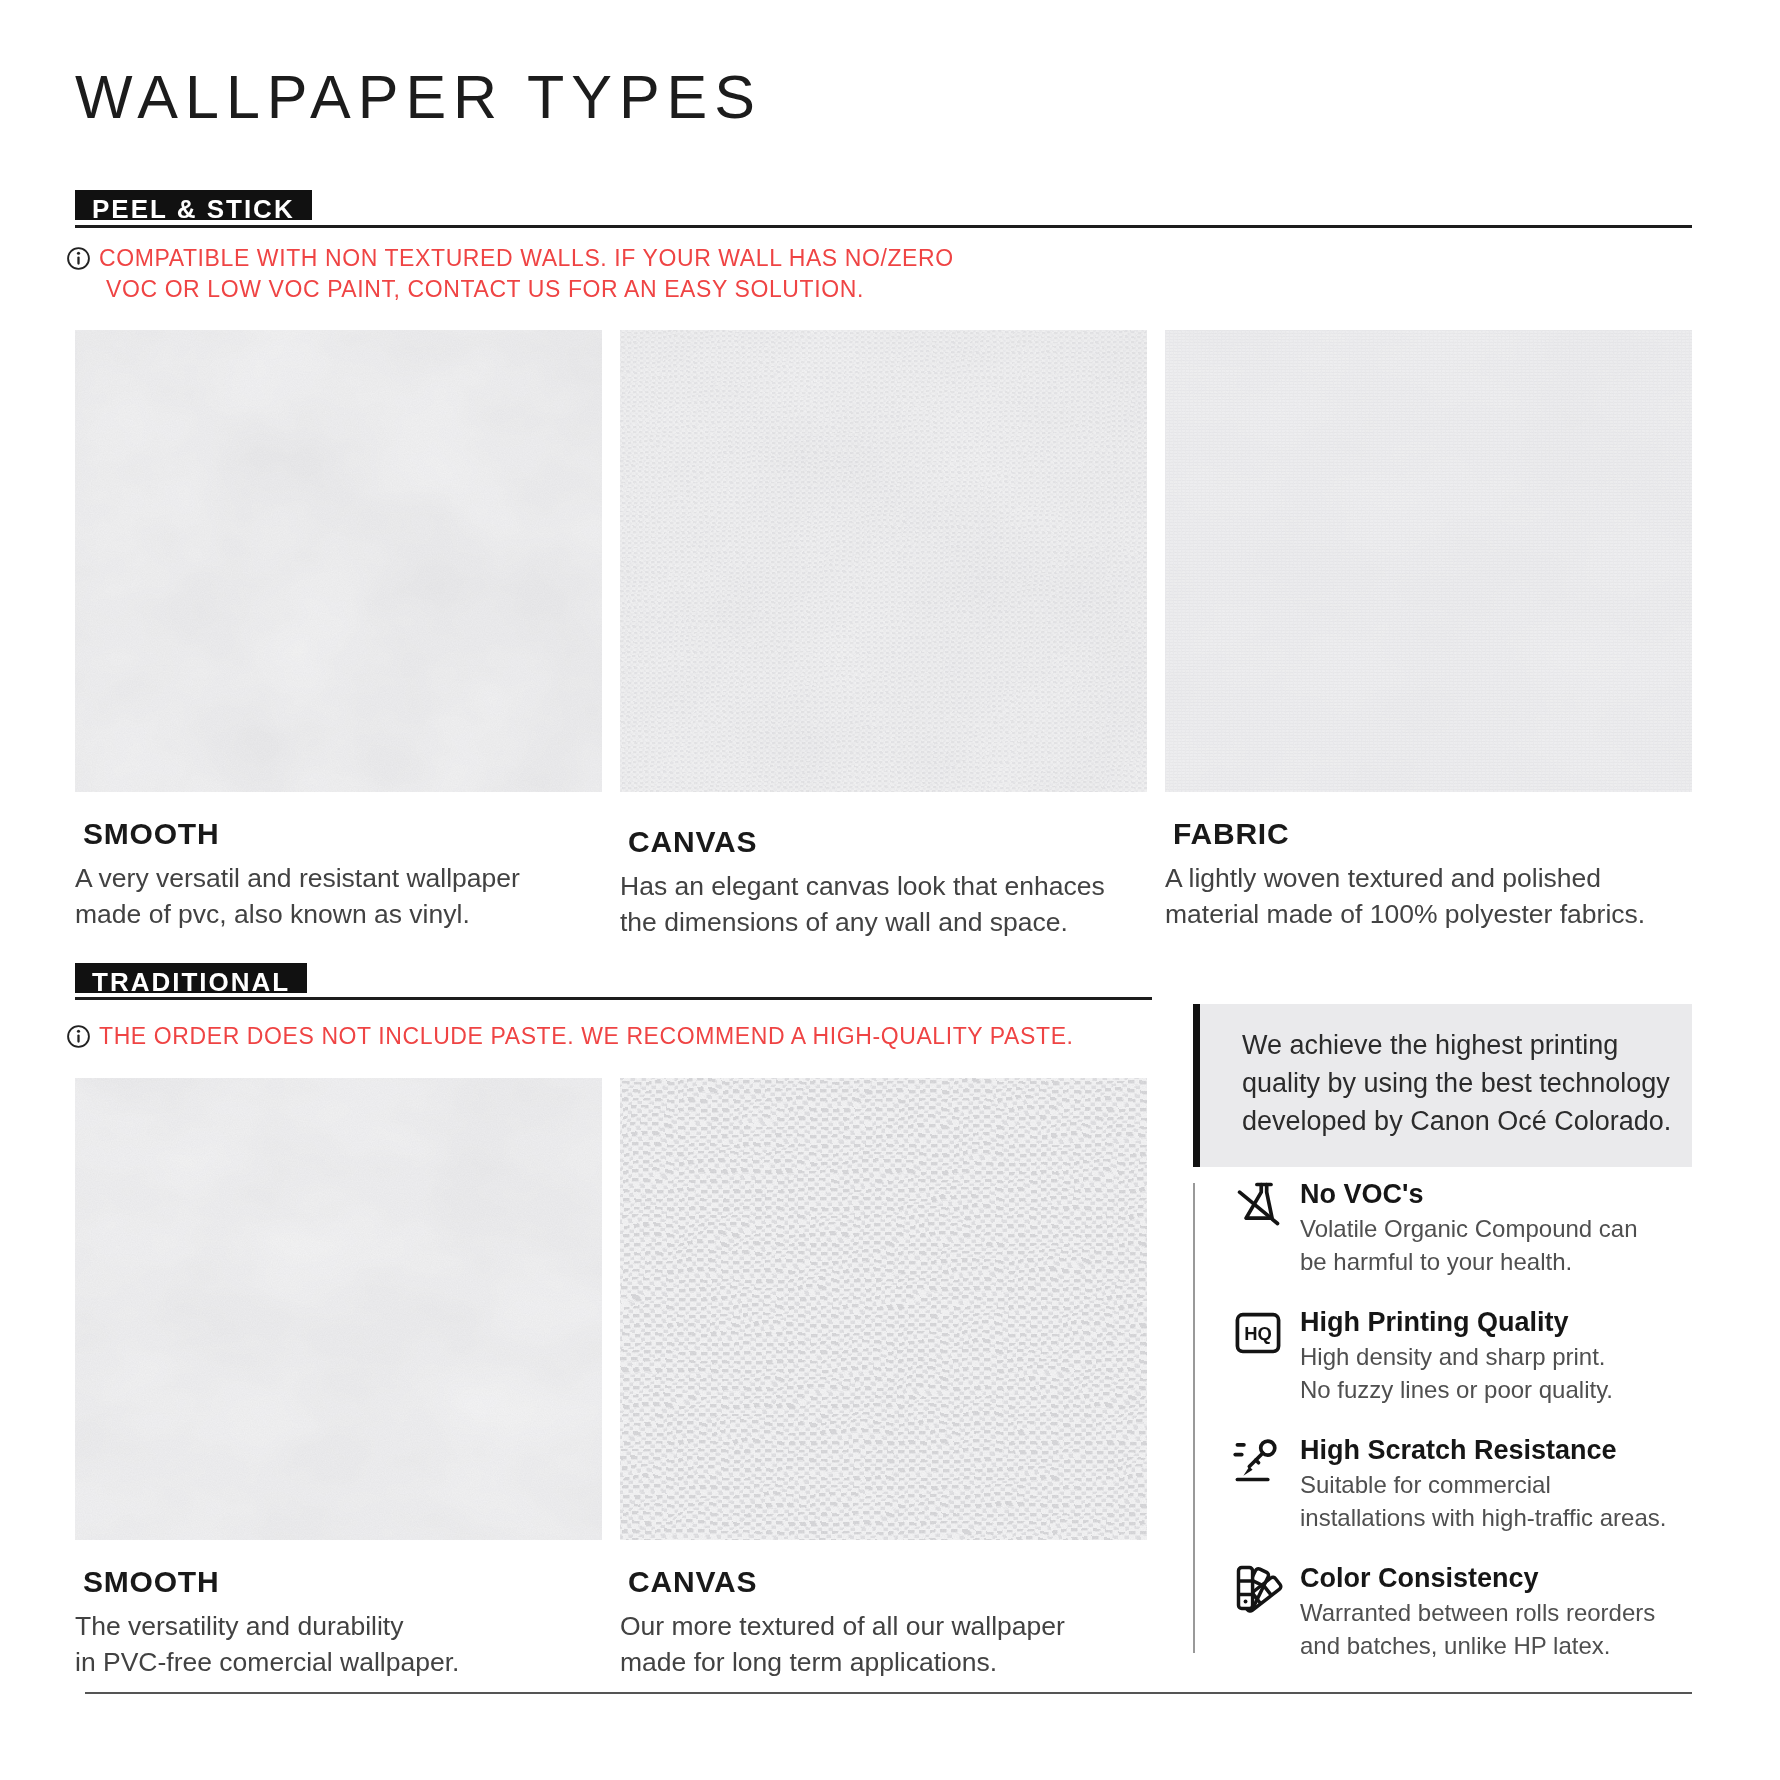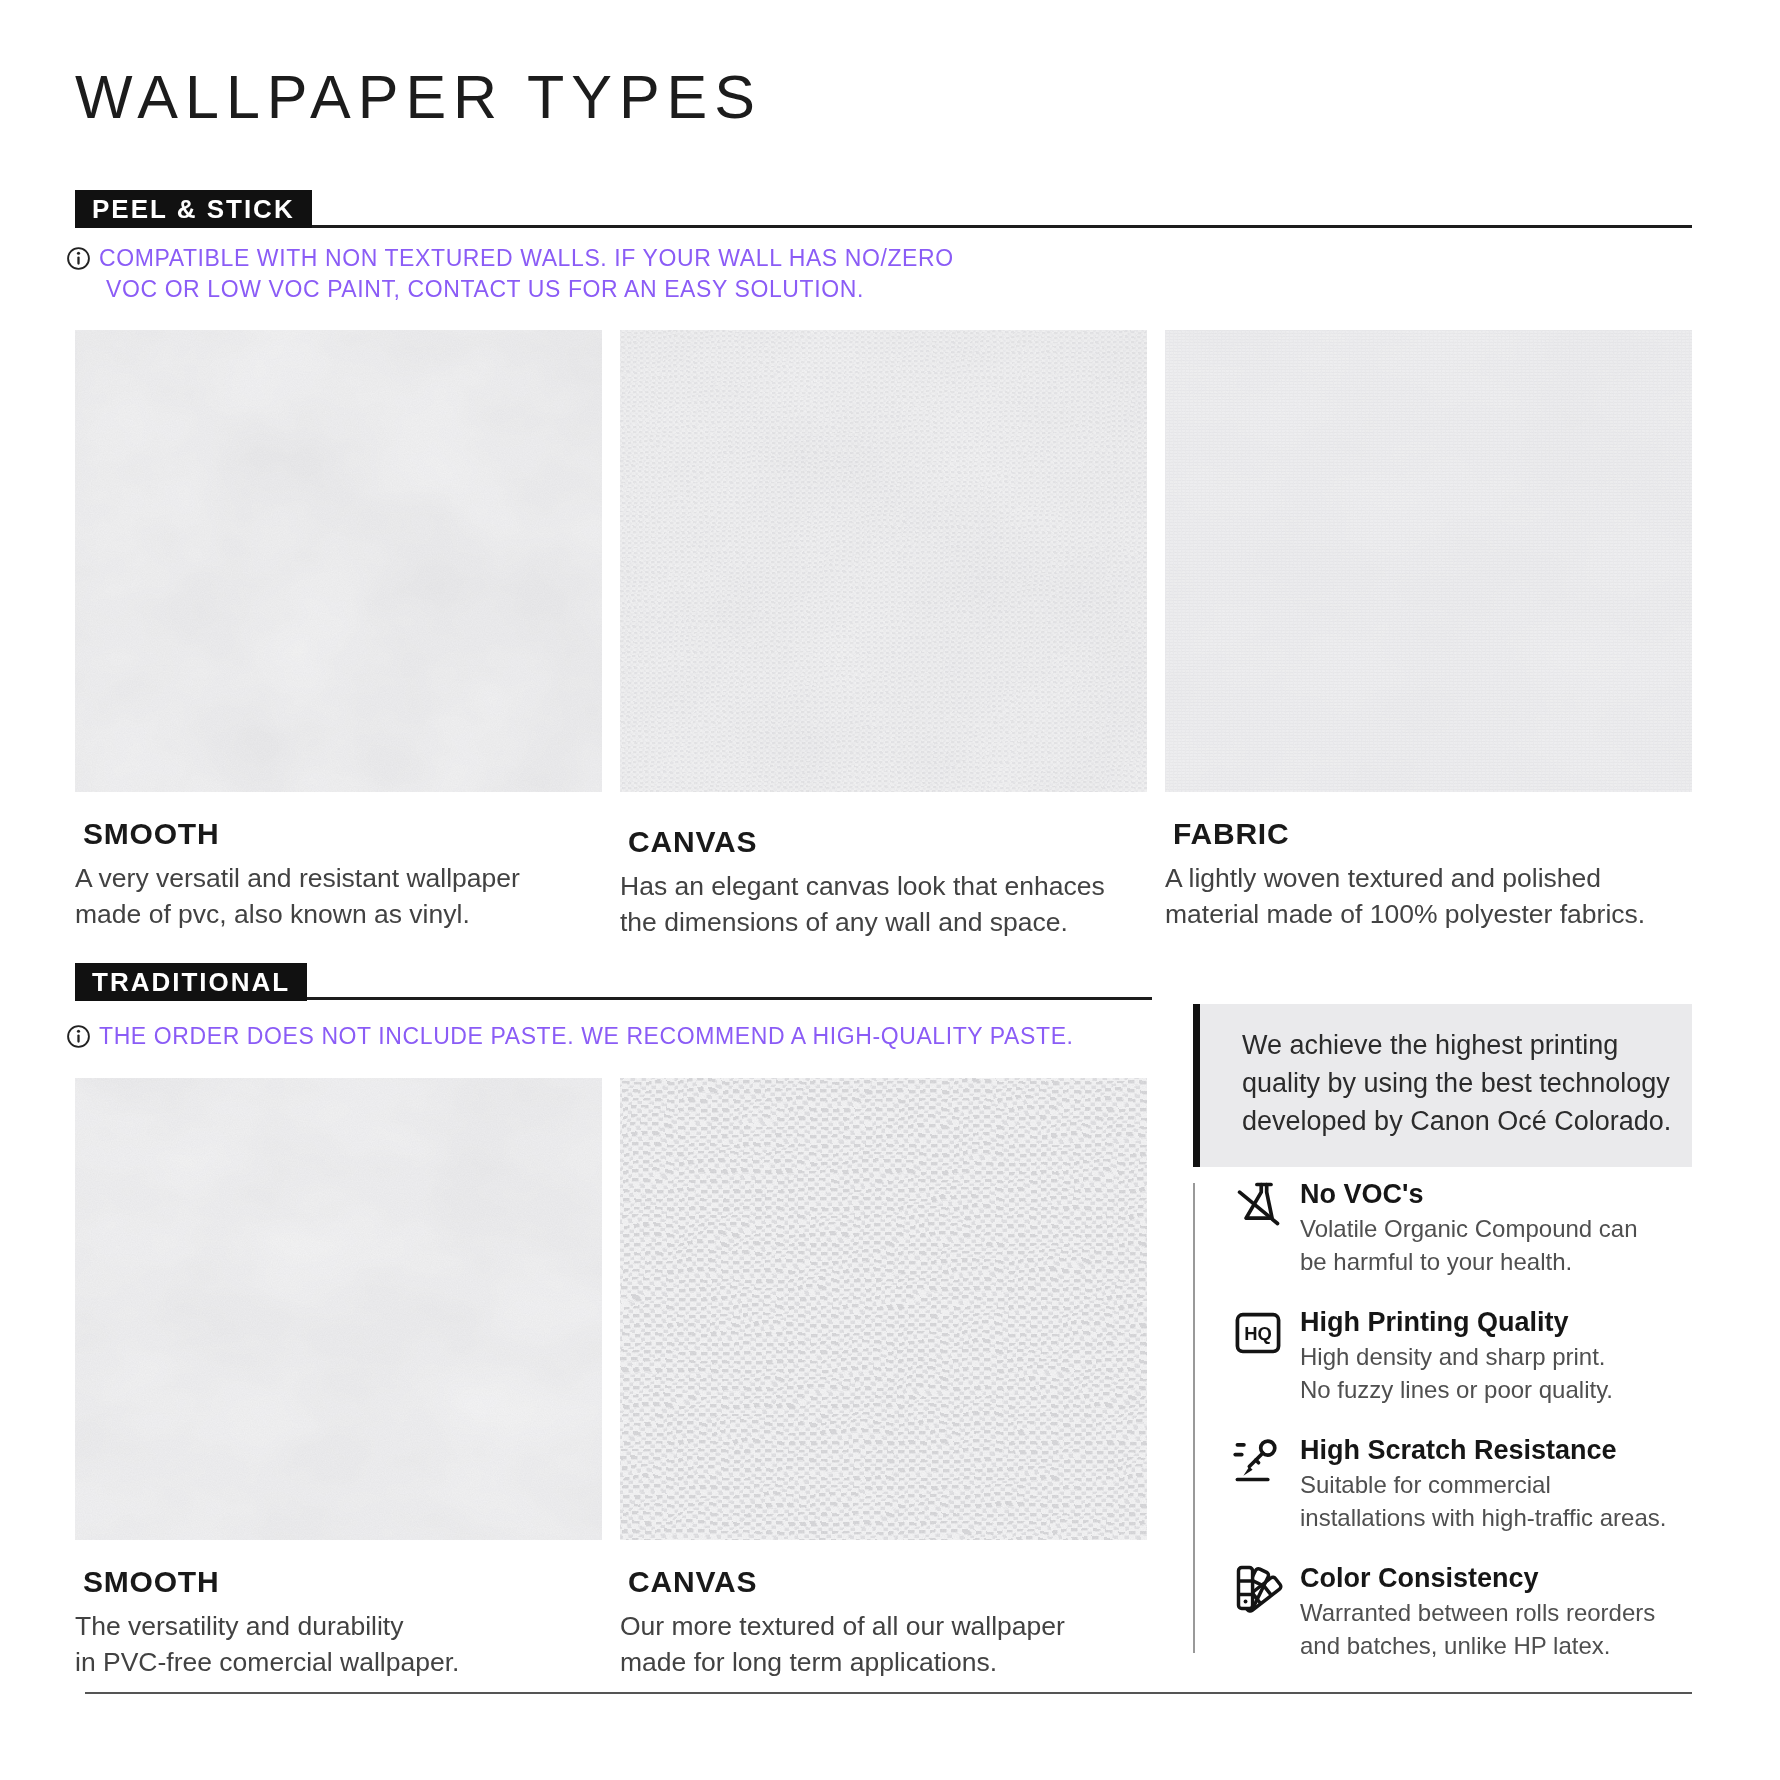--- a/index.html
+++ b/index.html
@@ -2,29 +2,29 @@
 <html><head>
 <meta charset="utf-8">
 <style>
   html,body{margin:0;padding:0;background:#ffffff;}
   .page{position:relative;width:1780px;height:1780px;background:#ffffff;overflow:hidden;
         font-family:"Liberation Sans",sans-serif;color:#1a1a1a;}
 
   .title{position:absolute;left:75px;top:62px;width:1330px;margin:0;
          font-size:61px;font-weight:400;letter-spacing:7px;color:#1c1c1c;}
 
-  .badge{position:absolute;left:75px;height:38px;line-height:38px;padding:0 17px;
+  .badge{position:absolute;left:75px;height:30px;line-height:38px;padding:0 17px;
          background:#111111;color:#ffffff;font-size:26px;font-weight:bold;letter-spacing:2px;z-index:2;}
   .rule{position:absolute;background:#1d1d1d;height:3px;}
   .rule-1{left:75px;top:225px;width:1617px;}
   .rule-2{left:75px;top:997px;width:1077px;}
 
   .note{position:absolute;left:66px;display:flex;align-items:flex-start;}
   .info-badge{flex:0 0 auto;margin-top:3px;margin-right:8px;}
-  .note-text{font-size:23px;line-height:31px;letter-spacing:0.6px;color:#8b5cf6;}
+  .note-text{font-size:23px;line-height:31px;letter-spacing:0.6px;color:#ef4444;}
   .note-l2{padding-left:7px;}
 
   .row{position:absolute;left:75px;display:flex;gap:18px;}
   .col{width:527px;}
   .swatch{position:relative;width:527px;height:462px;overflow:hidden;background:#f2f2f3;}
   .swatch svg{position:absolute;left:0;top:0;display:block;}
   .sname{margin-top:25px;font-size:30px;font-weight:bold;letter-spacing:0.8px;color:#191919;margin-left:8px;}
   .sname-nudge{margin-top:33px;}
   .sdesc{margin-top:9px;font-size:26.5px;line-height:36px;color:#424242;}
 

